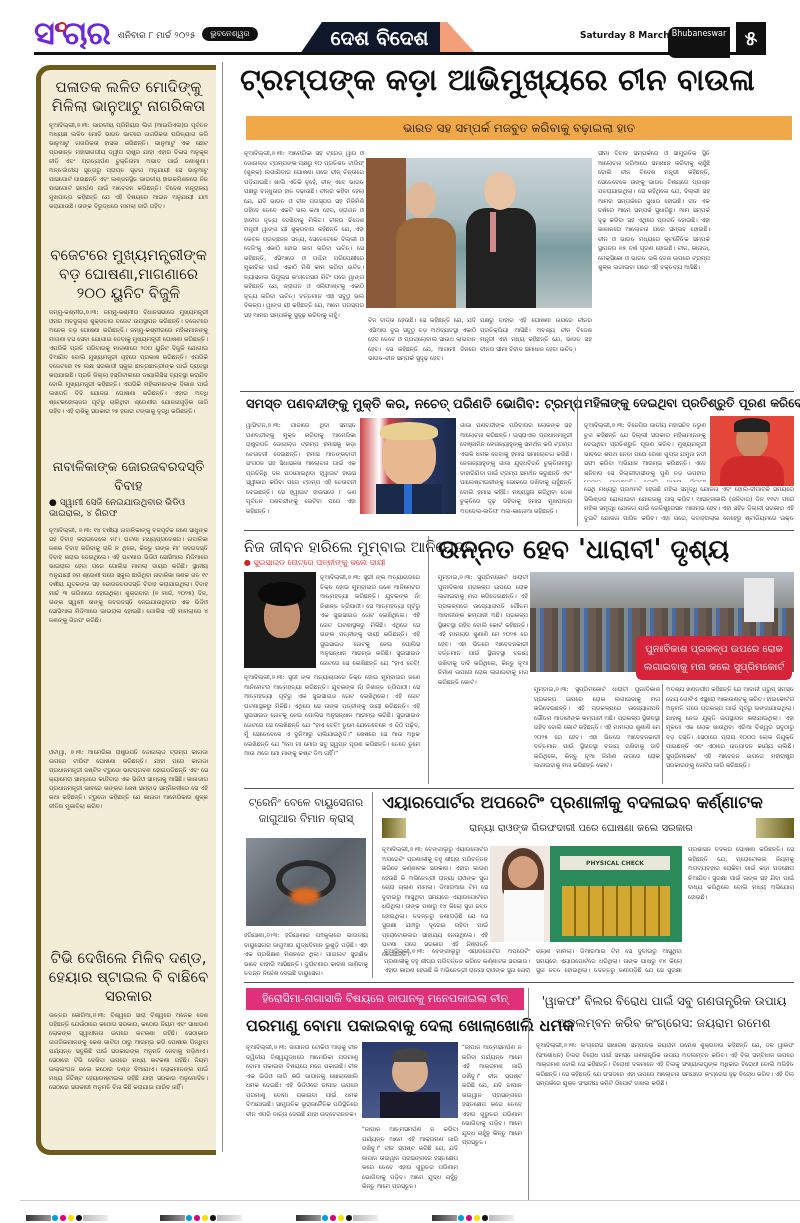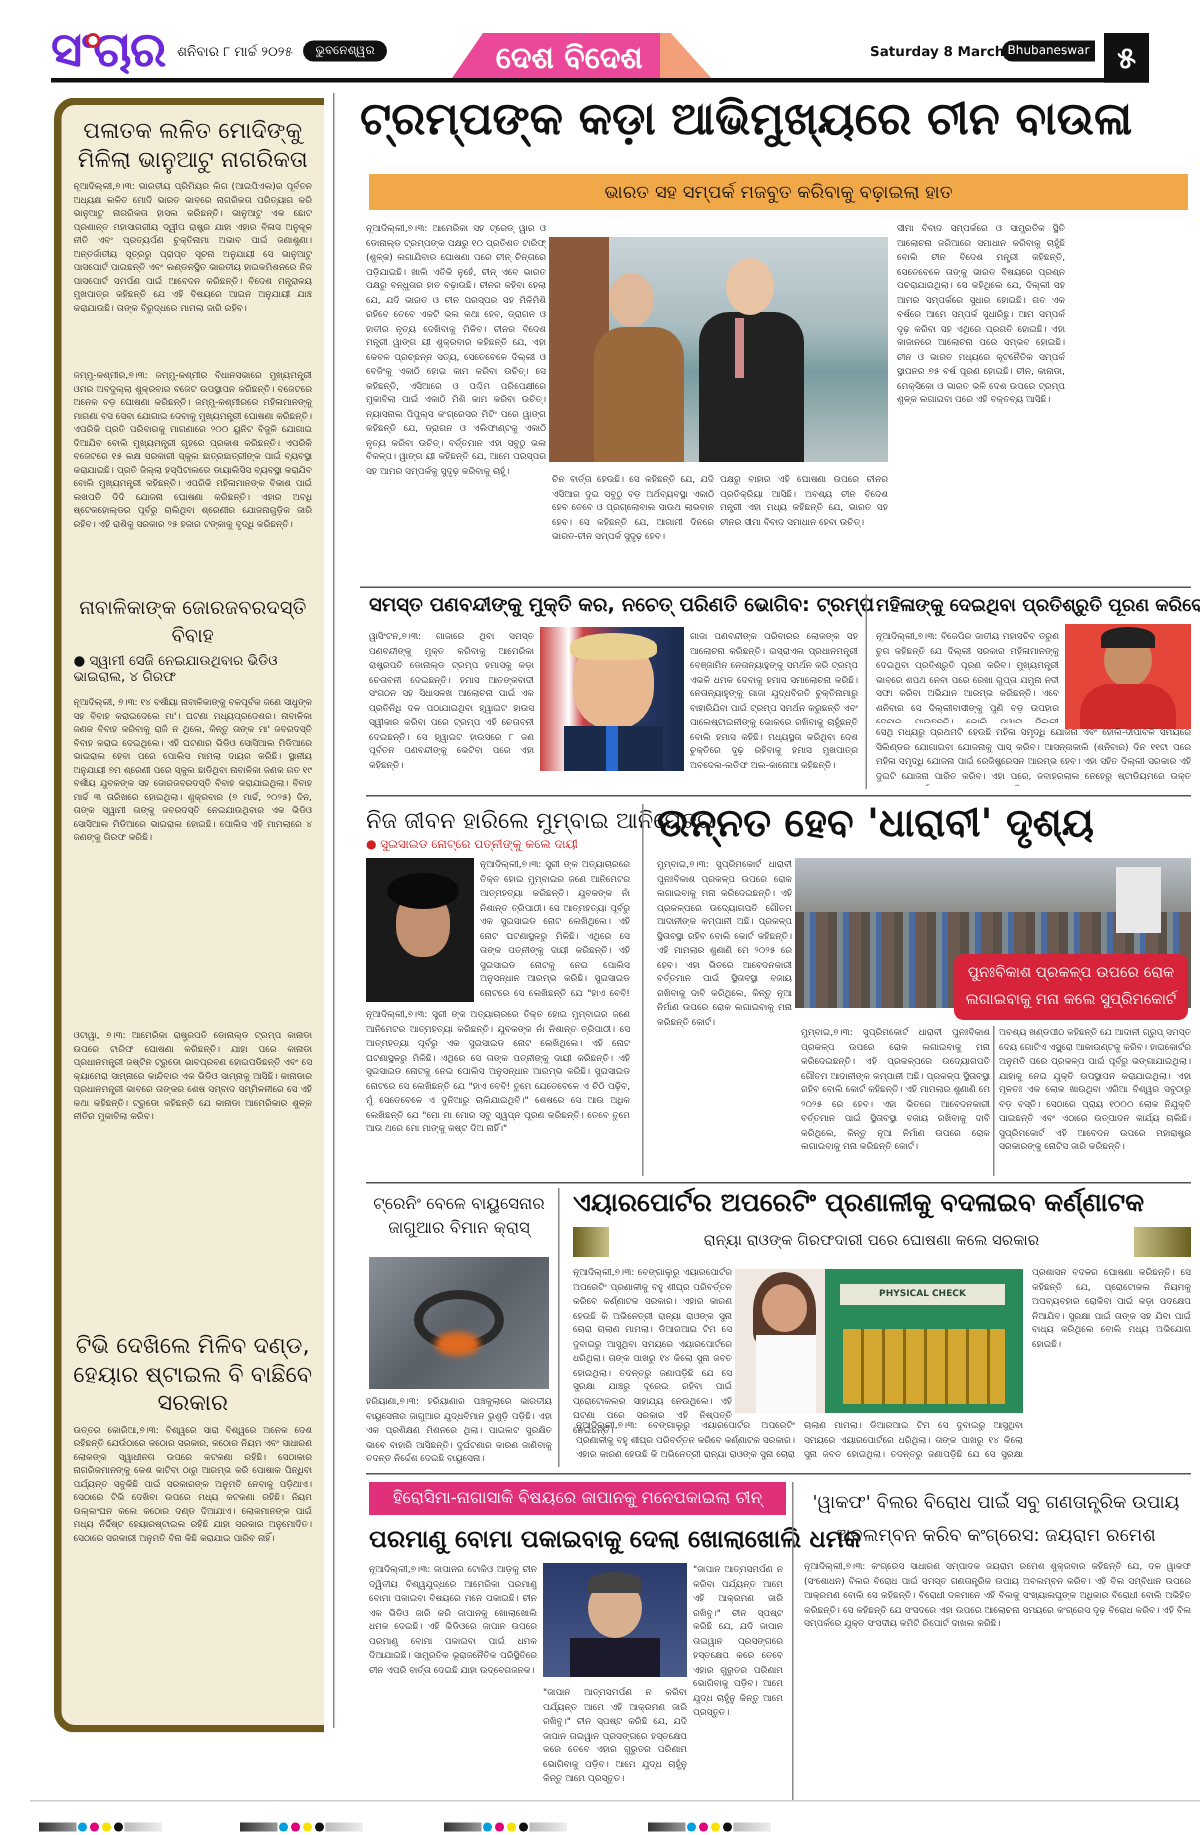--- a/index.html
+++ b/index.html
@@ -2,24 +2,24 @@
 <html><head>
 <meta charset="utf-8">
 <style>
 *{box-sizing:border-box;margin:0;padding:0}
 body{width:800px;height:1223px;background:#fff;font-family:"DejaVu Sans",sans-serif;color:#111;position:relative;overflow:hidden}
 .masthead-rule{position:absolute;left:34px;top:52px;width:732px;height:3px;background:#111}
 .logo{position:absolute;left:34px;top:14px;font-size:32px;font-weight:bold;color:#6d28d9;letter-spacing:-1px}
 .logo-dot{position:absolute;left:57px;top:22px;width:10px;height:10px;border-radius:50%;border:2px solid #d0202a;background:#fff}
 .dateline-or{position:absolute;left:118px;top:30px;font-size:9px}
 .city-pill{position:absolute;left:202px;top:27px;width:56px;height:14px;border-radius:7px;background:#111;color:#fff;font-size:8px;text-align:center;line-height:14px}
-.section-banner{position:absolute;left:300px;top:22px;width:145px;height:32px;background:#ec4899;clip-path:polygon(22px 0,100% 0,100% 100%,0 100%);color:#fff;font-size:20px;font-weight:bold;text-align:center;line-height:32px;padding-left:14px}
+.section-banner{position:absolute;left:300px;top:22px;width:145px;height:32px;background:#0f172a;clip-path:polygon(22px 0,100% 0,100% 100%,0 100%);color:#fff;font-size:20px;font-weight:bold;text-align:center;line-height:32px;padding-left:14px}
 .section-banner-tail{position:absolute;left:440px;top:22px;width:36px;height:32px;background:#f3a07a;clip-path:polygon(0 0,20% 0,100% 100%,0 100%)}
 .date-en{position:absolute;left:580px;top:30px;font-size:9px;font-weight:bold}
-.city-en{position:absolute;left:668px;top:27px;width:62px;height:14px;border-radius:7px 0 0 7px;background:#111;color:#fff;font-size:8px;text-align:center;line-height:14px}
+.city-en{position:absolute;left:668px;top:27px;width:62px;height:31px;border-radius:7px 0 0 7px;background:#111;color:#fff;font-size:8px;text-align:center;line-height:14px}
 .page-no{position:absolute;left:736px;top:22px;width:30px;height:33px;background:#111;color:#fff;font-size:20px;font-weight:bold;text-align:center;line-height:32px}
 
 .sidebar{position:absolute;left:36px;top:65px;width:180px;height:1090px;background:#f3ecd6;border:5px solid #6e5a1c;border-radius:14px 0 0 14px;border-right:none}
 .sb-head{font-size:15px;text-align:center;line-height:19px;color:#111;padding:4px 6px 0}
 .sb-sub{font-size:9px;padding:2px 8px;color:#111;line-height:11px}
 .sb-body{font-size:6px;line-height:9px;padding:4px 8px;color:#222;text-align:justify}
 
 .headline{position:absolute;font-weight:bold;color:#111;white-space:nowrap}
 .kicker-bar{position:absolute;text-align:center;font-size:12px;color:#111}
 .col-text{position:absolute;font-size:6px;line-height:9.5px;color:#222;text-align:justify;overflow:hidden}
@@ -48,20 +48,21 @@
   <div class="page-no">୫</div>
   <div class="masthead-rule"></div>
 </div>
 
 <div class="sidebar">
   <div>
     <div class="sb-head" style="padding-top:8px">ପଳାତକ ଲଳିତ ମୋଦିଙ୍କୁ ମିଳିଲା ଭାନୁଆଟୁ ନାଗରିକତା</div>
     <div class="sb-body" style="height:126px;overflow:hidden">ନୂଆଦିଲ୍ଲୀ,୭।୩: ଭାରତୀୟ ପ୍ରିମିୟର ଲିଗ (ଆଇପିଏଲ)ର ପୂର୍ବତନ ଅଧ୍ୟକ୍ଷ ଲଳିତ ମୋଦି ଭାରତ ଭାବରେ ନାଗରିକତା ପରିତ୍ୟାଗ କରି ଭାନୁଆଟୁ ନାଗରିକତା ହାସଲ କରିଛନ୍ତି। ଭାନୁଆଟୁ ଏକ ଛୋଟ ପ୍ରଶାନ୍ତ ମହାସାଗରୀୟ ଦ୍ୱୀପ ରାଷ୍ଟ୍ର ଯାହା ଏହାର ବିଳାସ ଅନୁକୂଳ ନୀତି ଏବଂ ପ୍ରତ୍ୟର୍ପଣ ଚୁକ୍ତିନାମା ଅଭାବ ପାଇଁ ଜଣାଶୁଣା। ଅନ୍ତର୍ଜାତୀୟ ସୂତ୍ରରୁ ପ୍ରାପ୍ତ ସୂଚନା ଅନୁଯାୟୀ ସେ ଭାନୁଆଟୁ ପାସପୋର୍ଟ ପାଇଛନ୍ତି ଏବଂ ଲଣ୍ଡନସ୍ଥିତ ଭାରତୀୟ ହାଇକମିଶନରେ ନିଜ ପାସପୋର୍ଟ ସମର୍ପଣ ପାଇଁ ଆବେଦନ କରିଛନ୍ତି। ବିଦେଶ ମନ୍ତ୍ରାଳୟ ମୁଖପାତ୍ର କହିଛନ୍ତି ଯେ ଏହି ବିଷୟରେ ଆଇନ ଅନୁଯାୟୀ ଯାଞ୍ଚ କରାଯାଉଛି। ତାଙ୍କ ବିରୁଦ୍ଧରେ ମାମଲା ଜାରି ରହିବ।</div>
   </div>
   <div>
+    <div class="sb-head">ବଜେଟରେ ମୁଖ୍ୟମନ୍ତ୍ରୀଙ୍କ ବଡ଼ ଘୋଷଣା,ମାଗଣାରେ ୨୦୦ ୟୁନିଟ ବିଜୁଳି</div>
     <div class="sb-body" style="height:150px;overflow:hidden">ଜମ୍ମୁ-କଶ୍ମୀର,୭।୩: ଜମ୍ମୁ-କଶ୍ମୀର ବିଧାନସଭାରେ ମୁଖ୍ୟମନ୍ତ୍ରୀ ଓମର ଅବଦୁଲ୍ଲା ଶୁକ୍ରବାର ବଜେଟ ଉପସ୍ଥାପନ କରିଛନ୍ତି। ବଜେଟରେ ଅନେକ ବଡ଼ ଘୋଷଣା କରିଛନ୍ତି। ଜମ୍ମୁ-କଶ୍ମୀରରେ ମହିଳାମାନଙ୍କୁ ମାଗଣା ବସ ସେବା ଯୋଗାଇ ଦେବାକୁ ମୁଖ୍ୟମନ୍ତ୍ରୀ ଘୋଷଣା କରିଛନ୍ତି। ଏପରିକି ପ୍ରତି ପରିବାରକୁ ମାଗଣାରେ ୨୦୦ ୟୁନିଟ ବିଜୁଳି ଯୋଗାଇ ଦିଆଯିବ ବୋଲି ମୁଖ୍ୟମନ୍ତ୍ରୀ ଗୃହରେ ପ୍ରକାଶ କରିଛନ୍ତି। ଏପରିକି ବଜେଟରେ ୧୫ ଲକ୍ଷ ସରକାରୀ ସ୍କୁଲ ଛାତ୍ରଛାତ୍ରୀଙ୍କ ପାଇଁ ବ୍ୟବସ୍ଥା କରାଯାଇଛି। ପ୍ରତି ଜିଲ୍ଲା ହସ୍ପିଟାଲରେ ଡାୟାଲିସିସ ବ୍ୟବସ୍ଥା କରାଯିବ ବୋଲି ମୁଖ୍ୟମନ୍ତ୍ରୀ କହିଛନ୍ତି। ଏପରିକି ମହିଳାମାନଙ୍କ ବିକାଶ ପାଇଁ ଲଖପତି ଦିଦି ଯୋଜନା ଘୋଷଣା କରିଛନ୍ତି। ଏହାର ଅବଧି ଷ୍ଟେକହୋଲ୍ଡର ପୂର୍ବରୁ ଚାଲିଥିବା ଶ୍ରେଣୀର ଯୋଜନାଗୁଡ଼ିକ ଜାରି ରହିବ। ଏହି ରାଶିକୁ ସରକାର ୨୫ ହଜାର ଟଙ୍କାକୁ ବୃଦ୍ଧି କରିଛନ୍ତି।</div>
   </div>
   <div>
     <div class="sb-head" style="font-size:13px">ନାବାଳିକାଙ୍କ ଜୋରଜବରଦସ୍ତି ବିବାହ</div>
     <div class="sb-sub">● ସ୍ୱାମୀ ସେଜି ନେଇଯାଉଥିବାର ଭିଡିଓ ଭାଇରାଲ, ୪ ଗିରଫ</div>
     <div class="sb-body" style="height:222px;overflow:hidden">ନୂଆଦିଲ୍ଲୀ, ୭।୩: ୧୪ ବର୍ଷୀୟା ନାବାଳିକାଙ୍କୁ ବଳପୂର୍ବକ ଜଣେ ସାଧୁଙ୍କ ସହ ବିବାହ କରାଇଦେଲେ ମା'। ଘଟଣା ମଧ୍ୟପ୍ରଦେଶର। ନାବାଳିକା ଜଣକ ବିବାହ କରିବାକୁ ରାଜି ନ ଥିଲେ, କିନ୍ତୁ ତାଙ୍କ ମା' ଜବରଦସ୍ତି ବିବାହ କରାଇ ଦେଇଥିଲେ। ଏହି ଘଟଣାର ଭିଡିଓ ସୋସିଆଲ ମିଡିଆରେ ଭାଇରାଲ ହେବା ପରେ ପୋଲିସ ମାମଲା ଦାୟର କରିଛି। ସ୍ଥାନୀୟ ଅନୁଯାୟୀ ୭ମ ଶ୍ରେଣୀ ପରେ ସ୍କୁଲ ଛାଡିଥିବା ନାବାଳିକା ଜଣକ ଗତ ୧୯ ବର୍ଷୀୟ ଯୁବକଙ୍କ ସହ ଜୋରଜବରଦସ୍ତି ବିବାହ କରାଯାଇଥିଲା। ବିବାହ ମାର୍ଚ୍ଚ ୩ ତାରିଖରେ ହୋଇଥିଲା। ଶୁକ୍ରବାର (୭ ମାର୍ଚ୍ଚ, ୨୦୨୫) ଦିନ, ତାଙ୍କ ସ୍ୱାମୀ ତାଙ୍କୁ ଜବରଦସ୍ତି ନେଇଯାଉଥିବାର ଏକ ଭିଡିଓ ସୋସିଆଲ ମିଡିଆରେ ଭାଇରାଲ ହୋଇଛି। ପୋଲିସ ଏହି ମାମଲାରେ ୪ ଜଣଙ୍କୁ ଗିରଫ କରିଛି।</div>
   </div>
   <div>
     <div class="sb-body" style="height:202px;overflow:hidden">ଓଟାୱା, ୭।୩: ଆମେରିକା ରାଷ୍ଟ୍ରପତି ଡୋନାଲ୍ଡ ଟ୍ରମ୍ପ କାନାଡା ଉପରେ ଟାରିଫ ଘୋଷଣା କରିଛନ୍ତି। ଯାହା ପରେ କାନାଡା ପ୍ରଧାନମନ୍ତ୍ରୀ ଜଷ୍ଟିନ ଟ୍ରୁଡୋ ଭାବପ୍ରବଣ ହୋଇପଡିଛନ୍ତି ଏବଂ ସେ କ୍ୟାମେରା ସାମ୍ନାରେ କାନ୍ଦିବାର ଏକ ଭିଡିଓ ସାମ୍ନାକୁ ଆସିଛି। କାନାଡାର ପ୍ରଧାନମନ୍ତ୍ରୀ ଭାବରେ ତାଙ୍କର ଶେଷ ସମ୍ବାଦ ସମ୍ମିଳନୀରେ ସେ ଏହି କଥା କହିଛନ୍ତି। ଟ୍ରୁଡୋ କହିଛନ୍ତି ଯେ କାନାଡା ଆମେରିକାର ଶୁଳ୍କ ନୀତିର ମୁକାବିଲା କରିବ।</div>
   </div>

